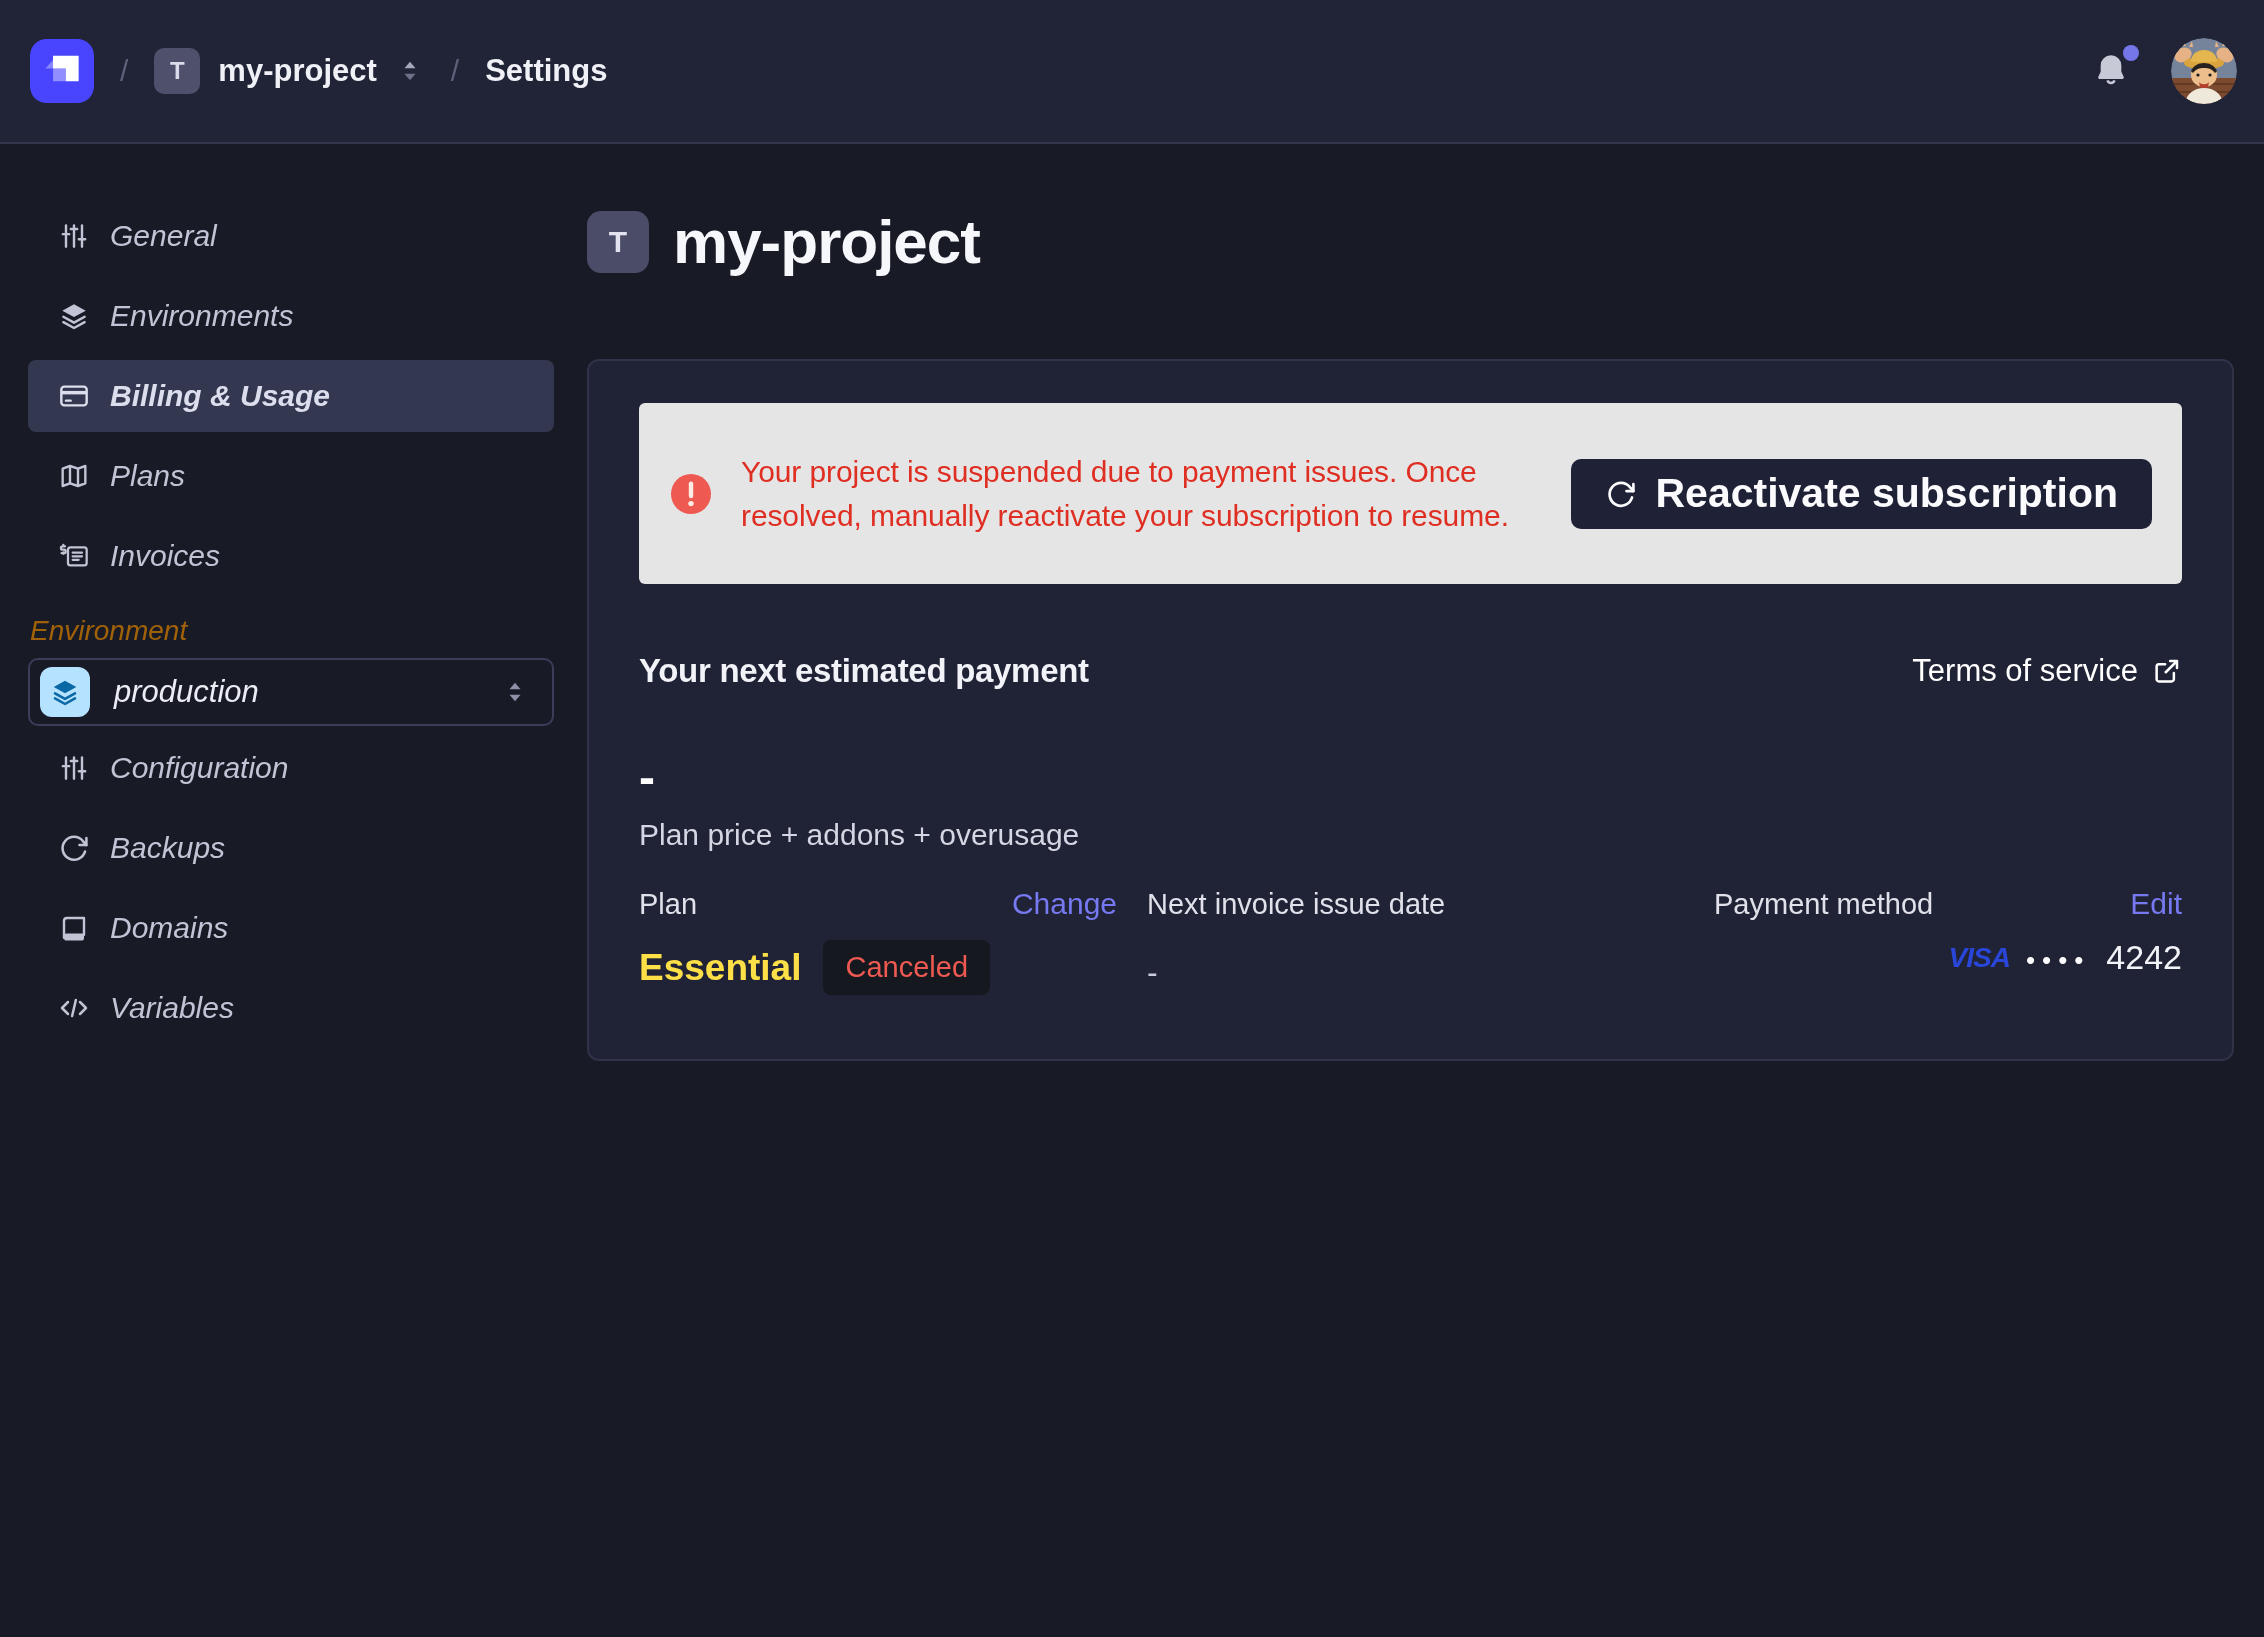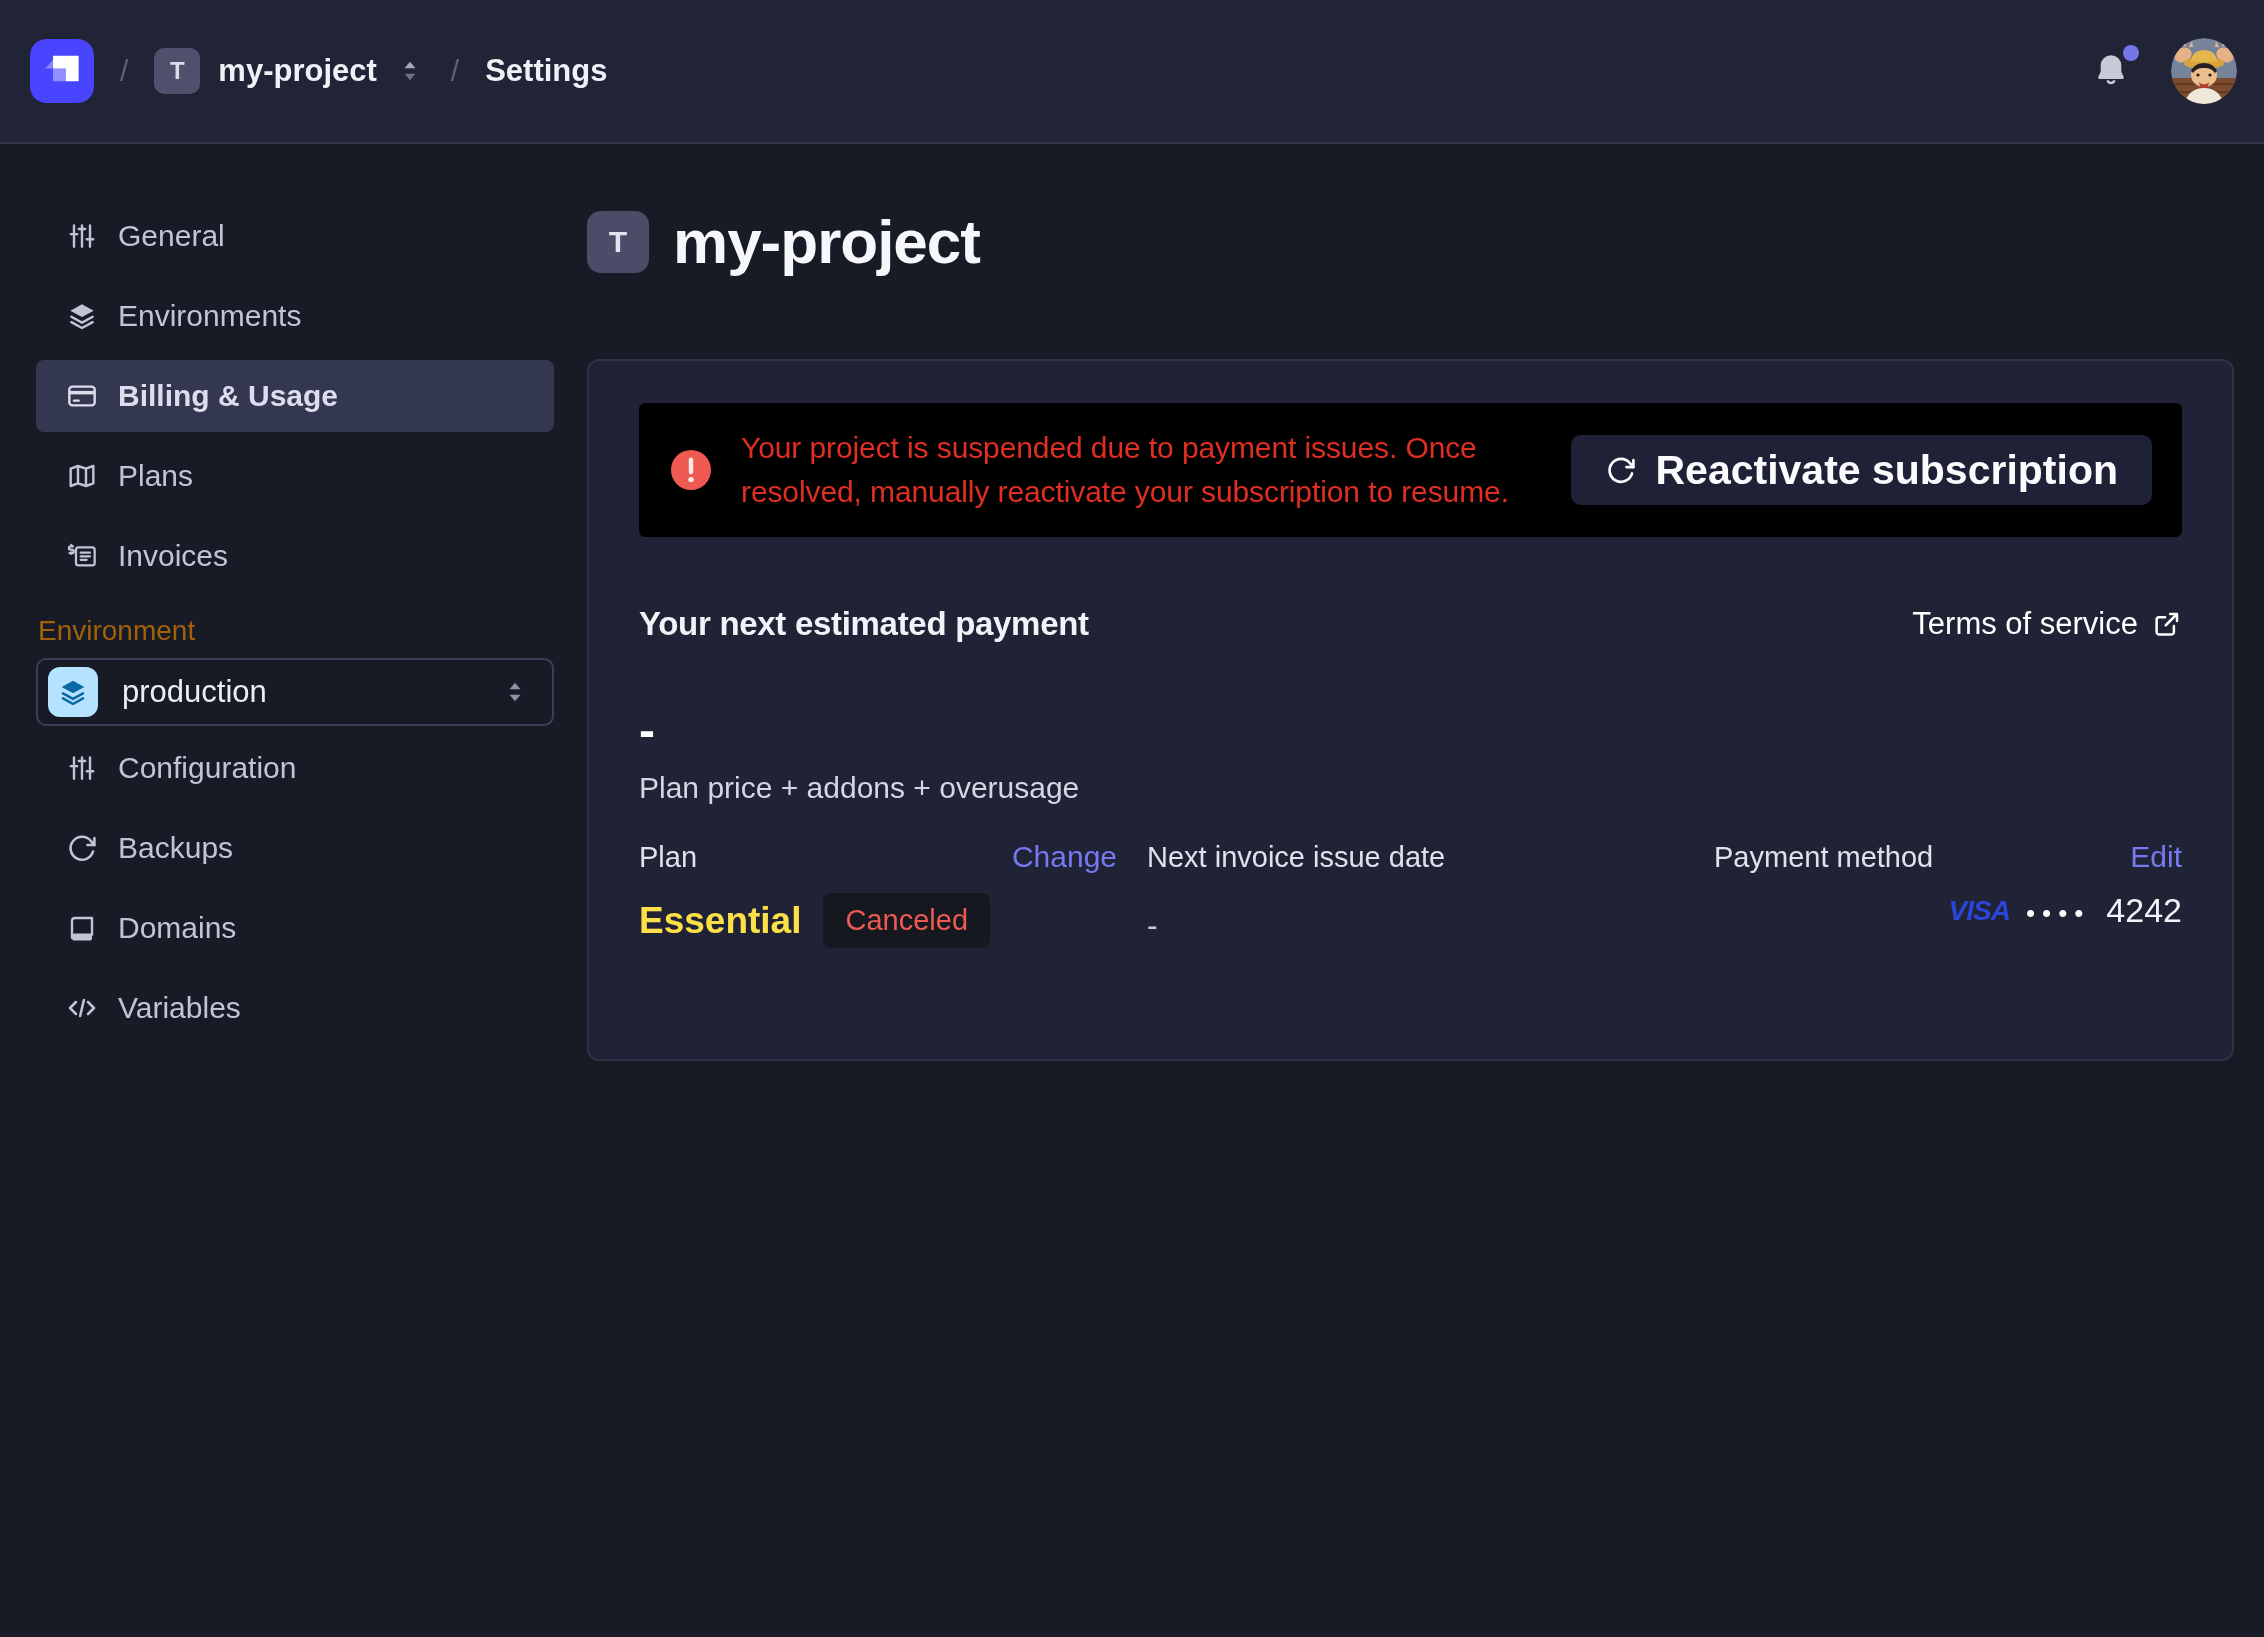--- a/index.html
+++ b/index.html
@@ -15,40 +15,40 @@
   .crumb-name,.crumb-settings{color:#F0F1F7;font-size:31px;font-weight:600;}
   .sorter{width:30px;height:30px;}
   .topbar-right{margin-left:auto;display:flex;align-items:center;gap:40px;}
   .bell-wrap{position:relative;width:40px;height:40px;cursor:pointer;}
   .bell-wrap svg{width:40px;height:40px;}
   .notif-dot{position:absolute;top:-6px;right:-8px;width:16px;height:16px;border-radius:50%;background:#7577E9;}
   .avatar{width:66px;height:66px;border-radius:50%;overflow:hidden;cursor:pointer;flex-shrink:0;}
 
   
   .layout{flex:1;display:flex;min-height:0;}
-  .sidebar{width:582px;flex-shrink:0;padding:56px 28px 0 36px;box-sizing:border-box;}
+  .sidebar{width:582px;flex-shrink:0;padding:56px 28px 0 28px;box-sizing:border-box;font-style:italic;}
   .nav-item{height:72px;border-radius:8px;display:flex;align-items:center;padding-left:30px;gap:20px;margin-bottom:8px;color:#C2C4D6;font-size:30px;font-weight:500;cursor:pointer;}
   .nav-item.selected{background:#343750;color:#DCDEED;font-weight:600;}
   .nav-icon{width:32px;height:32px;display:flex;align-items:center;justify-content:center;flex-shrink:0;}
   .nav-icon svg{width:32px;height:32px;}
   .env-label{margin:22px 0 0 2px;color:#a16207;font-size:28px;height:34px;line-height:34px;}
   .env-select{margin-top:10px;height:68px;border:2px solid #3B3D5A;border-radius:10px;display:flex;align-items:center;padding:0 22px 0 10px;gap:24px;box-sizing:border-box;cursor:pointer;margin-bottom:6px;}
   .env-tile{width:50px;height:50px;border-radius:12px;background:#B5E2FF;display:flex;align-items:center;justify-content:center;flex-shrink:0;}
   .env-tile svg{width:32px;height:32px;}
   .env-name{flex:1;color:#ECEDF4;font-size:31px;font-weight:500;}
 
   
   .main{flex:1;padding:62px 31px 0 5px;box-sizing:border-box;min-width:0;}
   .title-row{display:flex;align-items:center;gap:24px;}
   .badge-t-lg{width:62px;height:62px;border-radius:14px;background:#4B4D68;color:#E2E3EE;font-size:30px;font-weight:600;display:flex;align-items:center;justify-content:center;}
   .page-title{margin:0;font-size:62px;font-weight:700;color:#F6F7FB;letter-spacing:-1px;}
 
   .card{margin-top:82px;width:1647px;height:702px;box-sizing:border-box;background:#202235;border:2px solid #303248;border-radius:12px;padding:42px 50px;}
 
-  .alert{background:#000000;border-radius:6px;height:134px;display:flex;align-items:center;padding:0 30px 0 28px;gap:26px;box-sizing:border-box;}
+  .alert{background:#e5e5e5;border-radius:6px;height:181px;display:flex;align-items:center;padding:0 30px 0 28px;gap:26px;box-sizing:border-box;}
   .alert-icon{width:48px;height:48px;flex-shrink:0;}
   .alert-text{color:#DF2E22;font-size:30px;line-height:44px;width:995px;letter-spacing:-0.1px;}
   .alert-btn{margin-left:auto;height:70px;padding:0 34px;background:#1F2136;border:none;border-radius:10px;color:#FBFBFE;font-size:41px;font-weight:600;font-family:"Liberation Sans",sans-serif;display:flex;align-items:center;gap:18px;cursor:pointer;white-space:nowrap;}
   .alert-btn svg{width:32px;height:32px;}
 
   .pay-head{margin-top:68px;display:flex;justify-content:space-between;align-items:center;}
   .pay-heading{margin:0;font-size:33px;font-weight:700;color:#F2F3F8;letter-spacing:-0.3px;}
   .terms-link{display:flex;align-items:center;gap:14px;color:#ffffff;font-size:31px;cursor:pointer;text-decoration:none;}
   .terms-link svg{width:30px;height:30px;}
 

